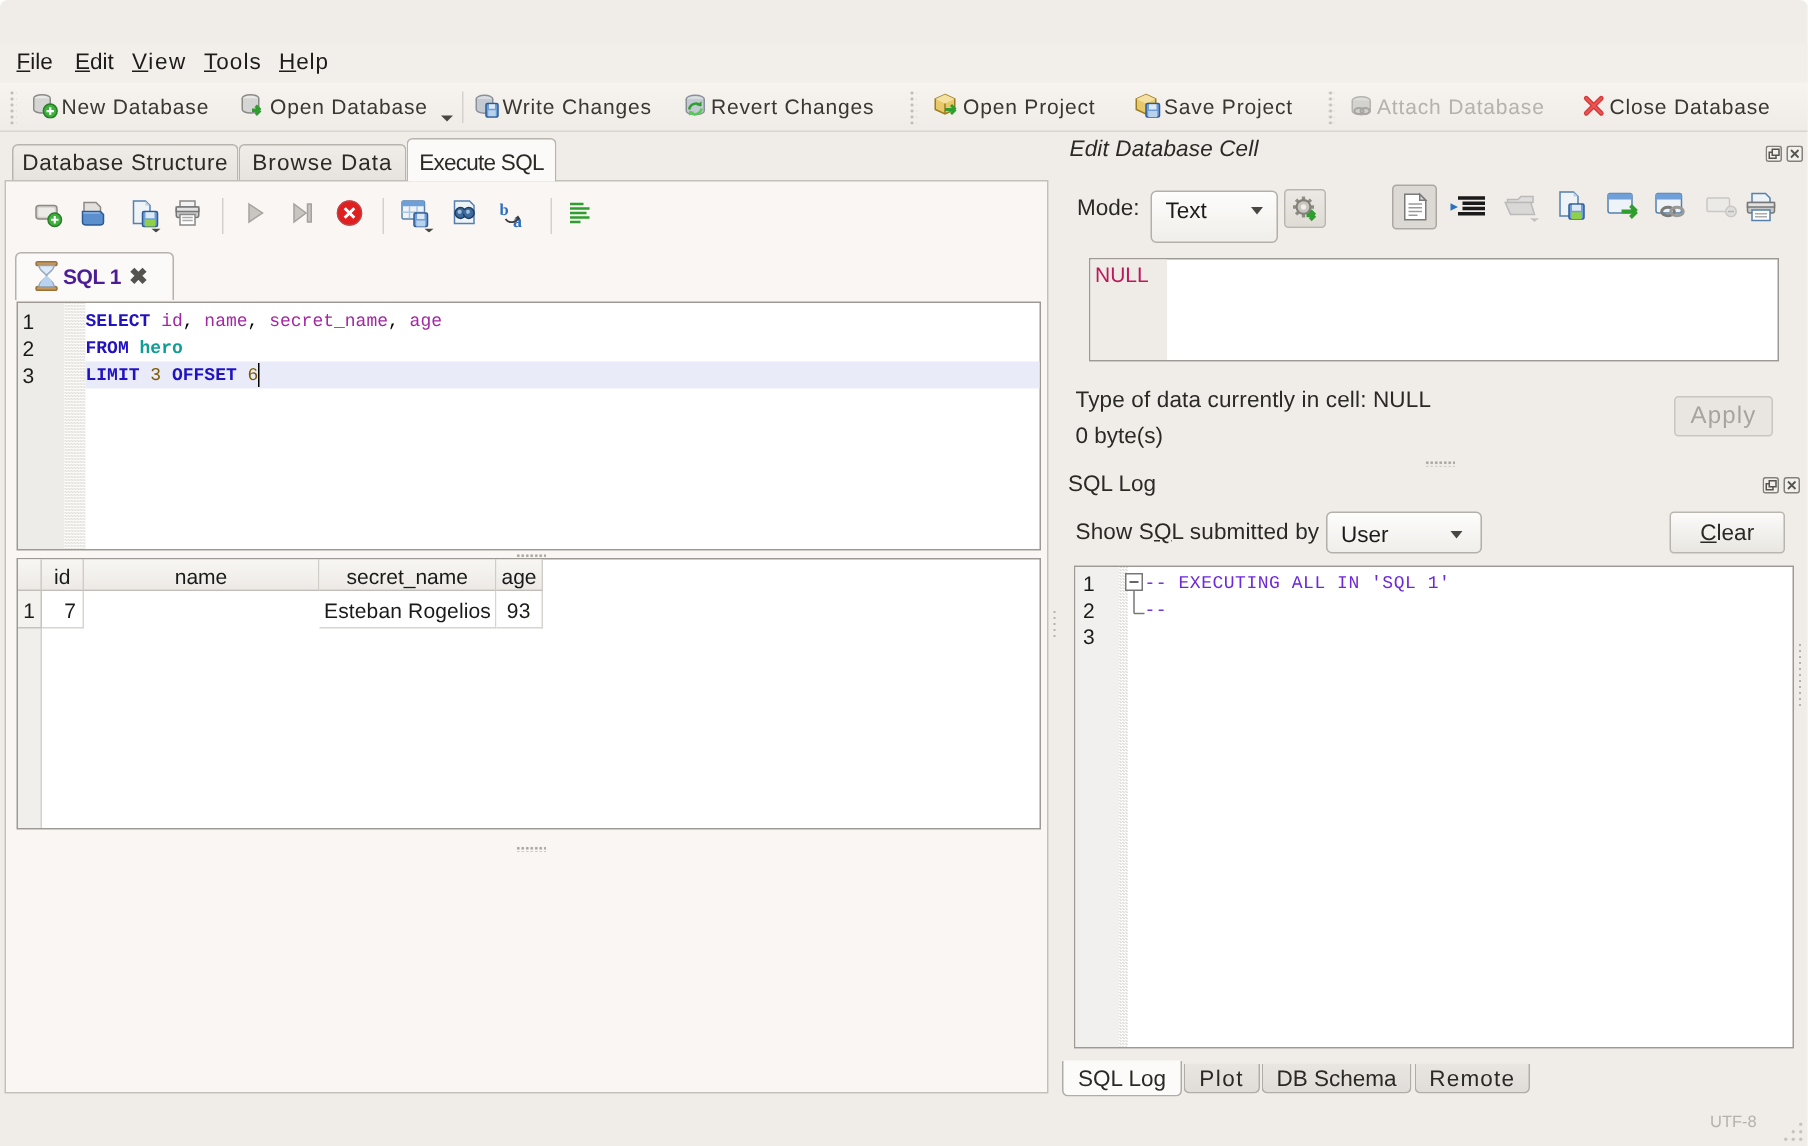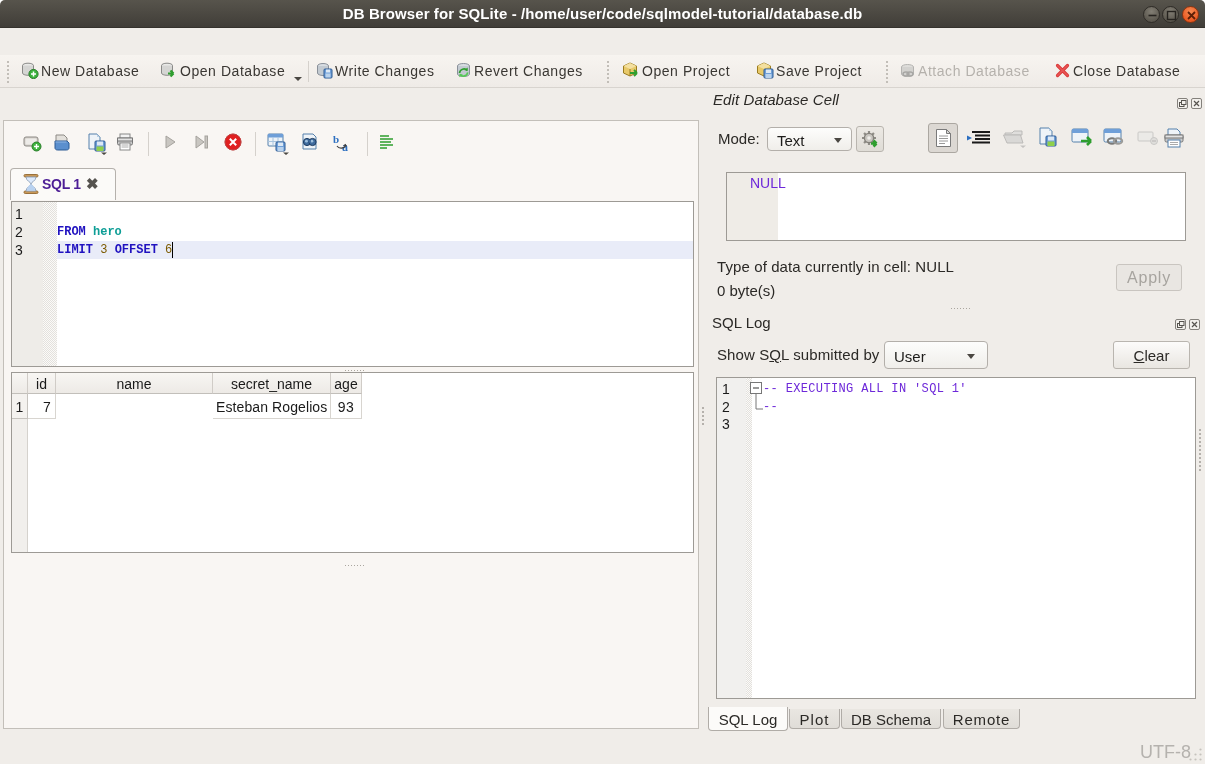--- a/index.html
+++ b/index.html
@@ -96,56 +96,45 @@
   border:1px solid #b3afaa; border-radius:4px; color:#1d1c1a; }
 .combo .cartxt { position:absolute; left:9px; top:4px; }
 .combo .arr { position:absolute; width:0; height:0; border-left:4px solid transparent;
   border-right:4px solid transparent; border-top:5px solid #4a4742; }
 .btn { position:absolute; border:1px solid #b9b5af; border-radius:3px; text-align:center;
   background:linear-gradient(#fcfbfa, #e9e6e1); }
 .btn.disabled { background:#e9e6e2; border-color:#c9c5c0; color:#a7a49f; }
 #nullbox { position:absolute; left:21px; top:84px; width:460px; height:69px;
   background:#fff; border:1px solid #9d9a95; }
 #nullband { position:absolute; left:0; top:0; bottom:0; width:51px; background:#efece7; }
-#nulltxt { position:absolute; left:3px; top:2px; font-size:14px; color:#6d28d9;margin-left:20px; }
+#nulltxt { position:absolute; left:3px; top:2px; font-size:14px; color:#be185d; }
 
 #logbox { position:absolute; left:11px; top:289px; width:480px; height:322px;
   background:#fff; border:1px solid #9d9a95;
   font-family:"Liberation Mono", monospace; font-size:12px; line-height:17.5px; }
 #loggutter { position:absolute; left:0; top:0; bottom:0; width:29px; background:#f1f0ee; }
 #loggutter div { position:absolute; left:5px; color:#1a1a1a; font-family:"Liberation Sans", sans-serif; font-size:14px; }
 .green { color:#6d28d9; }
 .logline { position:absolute; left:46px; white-space:pre; letter-spacing:0.35px; }
 
 .btab { position:absolute; font-size:15px; color:#2b2926; text-align:center;
   border:1px solid #b0aca7; border-top:none; border-radius:0 0 4px 4px;
   background:linear-gradient(#e9e6e1, #e0ddd8); }
 
-#utf8 { position:absolute; left:1140px; top:742px; font-size:18px; color:#b5b2ae; }
+#utf8 { position:absolute; left:1140px; top:742px; font-size:11px; color:#b5b2ae; }
 </style>
 </head>
 <body>
 <div id="win">
-  <div id="titlebar">
-    <div id="title">DB Browser for SQLite - /home/user/code/sqlmodel-tutorial/database.db</div>
-    <div class="wbtn" id="btn-min">
-        <svg width="17" height="17">
-          <line x1="4.5" y1="8.5" x2="12.5" y2="8.5" stroke="#26231f" stroke-width="1.6"></line>
-        </svg>
-      </div>
-    <div class="wbtn" id="btn-max">
-        <svg width="17" height="17">
-          <rect x="4.5" y="4.5" width="8" height="8" fill="none" stroke="#26231f" stroke-width="1.4"></rect>
-        </svg>
-      </div>
-    <div class="wbtn" id="btn-close">
-        <svg width="17" height="17">
-          <path d="M5 5 L12 12 M12 5 L5 12" stroke="#5c1f07" stroke-width="1.8"></path>
-        </svg>
-      </div>
+  <div id="menubar">
+    <span style="left:11px"><u>F</u>ile</span>
+    <span style="left:50px"><u>E</u>dit</span>
+    <span style="left:88px; letter-spacing:1.1px;"><u>V</u>iew</span>
+    <span style="left:136px; letter-spacing:0.7px;"><u>T</u>ools</span>
+    <span style="left:186px; letter-spacing:0.6px;"><u>H</u>elp</span>
   </div>
   <div id="toolbar">
     <div class="thandle" style="left:6px;"></div>
     <div class="titem" style="left:21px;"><svg class="ticon" width="18" height="17">
           <ellipse cx="7" cy="3.5" rx="5.5" ry="2.3" fill="#e9e9e7" stroke="#8a8a88"></ellipse>
           <path d="M1.5 3.5v7.5c0 1.3 2.5 2.3 5.5 2.3s5.5-1 5.5-2.3V3.5" fill="#d5d5d3" stroke="#8a8a88"></path>
           <circle cx="12.5" cy="12" r="4.6" fill="#3cb23c" stroke="#2a7d2a"></circle>
           <path d="M12.5 9.5v5M10 12h5" stroke="#fff" stroke-width="1.5"></path>
         </svg><span>New Database</span></div>
     <div class="titem" style="left:160px;"><svg class="ticon" width="18" height="17">
@@ -191,20 +180,25 @@
           <path d="M2.5 5v7c0 1.4 2.7 2.5 6 2.5s6-1.1 6-2.5V5" fill="#c6c6c4" stroke="#9a9a98"></path>
           <ellipse cx="7" cy="12" rx="3" ry="2" fill="none" stroke="#888886" stroke-width="1.4"></ellipse>
           <ellipse cx="11" cy="12" rx="3" ry="2" fill="none" stroke="#888886" stroke-width="1.4"></ellipse>
         </svg><span>Attach Database</span></div>
     <div class="titem" style="left:1054px;"><svg class="ticon" width="17" height="17">
           <path d="M3.5 3.5l10 10M13.5 3.5l-10 10" stroke="#d93636" stroke-width="3.2" stroke-linecap="round"></path>
           <path d="M3.5 3.5l10 10M13.5 3.5l-10 10" stroke="#e85555" stroke-width="1.6" stroke-linecap="round"></path>
         </svg><span>Close Database</span></div>
   </div>
   <div id="left">
+    <div id="maintabs">
+      <div class="mtab inactive" style="left:8px; width:151px; letter-spacing:0.45px;">Database Structure</div>
+      <div class="mtab inactive" style="left:159px; width:112px; letter-spacing:0.7px;">Browse Data</div>
+      <div class="mtab active" style="left:271px; width:100px;">Execute SQL</div>
+    </div>
     <div id="pane">
       <div id="sqltb">
         <svg class="sico" style="left:15px" width="19" height="19">
             <rect x="1" y="4" width="14" height="9" rx="2" fill="#d4d0cb" stroke="#8d8a85"></rect>
             <rect x="2.5" y="5.5" width="11" height="6" rx="1" fill="#edebe8"></rect>
             <circle cx="13.5" cy="13.5" r="4.5" fill="#3cb23c" stroke="#2a7d2a"></circle>
             <path d="M13.5 11v5M11 13.5h5" stroke="#fff" stroke-width="1.4"></path>
           </svg>
         <svg class="sico" style="left:45px" width="19" height="19">
             <path d="M3 2h8l3 3v4H3z" fill="#e3e0db" stroke="#8d8a85"></path>
@@ -279,20 +273,21 @@
           <span class="x">✖</span>
       </div>
       <div id="editor">
         <div id="gutter">
             <div style="top:3px">1</div>
             <div style="top:21px">2</div>
             <div style="top:39px">3</div>
           </div>
         <div id="foldmargin"></div>
         <div id="codes">
+          <div class="cline" style="top:3px"><span class="kw">SELECT</span> <span class="id">id</span>, <span class="id">name</span>, <span class="id">secret_name</span>, <span class="id">age</span></div>
           <div class="cline" style="top:21px"><span class="kw">FROM</span> <span class="tbl">hero</span></div>
           <div class="cline cur" style="top:39px"><span class="kw">LIMIT</span> <span class="num">3</span> <span class="kw">OFFSET</span> <span class="num">6</span><span id="caret"></span></div>
         </div>
       </div>
       <div class="hdots" style="left:340px; top:248px;"></div>
       <div id="rtable">
         <div style="position:absolute; left:0; top:0; width:16px; height:179px; background:#f1efec; border-right:1px solid #d5d2cd;"></div>
         <div class="hcell" style="left:0; width:16px;"></div>
         <div class="hcell" style="left:16px; width:28px;">id</div>
         <div class="hcell" style="left:44px; width:157px;">name</div>
@@ -311,21 +306,21 @@
     <div class="dockicons" style="left:472px; top:8px;">
       <svg width="26" height="12">
           <rect x="0.5" y="0.5" width="10" height="10" rx="1.5" fill="#f2f0ec" stroke="#84817c"></rect>
           <rect x="2.5" y="4.5" width="4.5" height="4" fill="none" stroke="#56534e"></rect>
           <rect x="4.5" y="2.5" width="4.5" height="4" fill="#f2f0ec" stroke="#56534e"></rect>
           <rect x="14.5" y="0.5" width="10" height="10" rx="1.5" fill="#f2f0ec" stroke="#84817c"></rect>
           <path d="M17 3l5 5M22 3l-5 5" stroke="#56534e" stroke-width="1.2"></path>
         </svg>
     </div>
     <div style="position:absolute; left:13px; top:42px;">Mode:</div>
-    <div class="combo" style="left:62px; top:39px; width:85px; height:24px;">
+    <div class="combo" style="left:62px; top:39px; width:85px; height:35px;">
       <span class="cartxt">Text</span>
         <span class="arr" style="right:9px; top:10px;"></span>
     </div>
     <div class="btn" style="left:151px; top:38px; width:28px; height:26px; background:linear-gradient(#ece9e4,#dfdcd6);">
       <svg width="24" height="24" style="position:absolute; left:2px; top:1px;">
           <g stroke="#8f8c86" stroke-width="2.2">
             <path d="M10 3v3M10 14v3M3 10h3M14 10h3M5.05 5.05l2.1 2.1M12.85 12.85l2.1 2.1M14.95 5.05l-2.1 2.1M7.15 12.85l-2.1 2.1"></path>
           </g>
           <circle cx="10" cy="10" r="4.6" fill="#c9c6c0" stroke="#84817b" stroke-width="1.4"></circle>
           <circle cx="10" cy="10" r="1.8" fill="#efede9"></circle>

